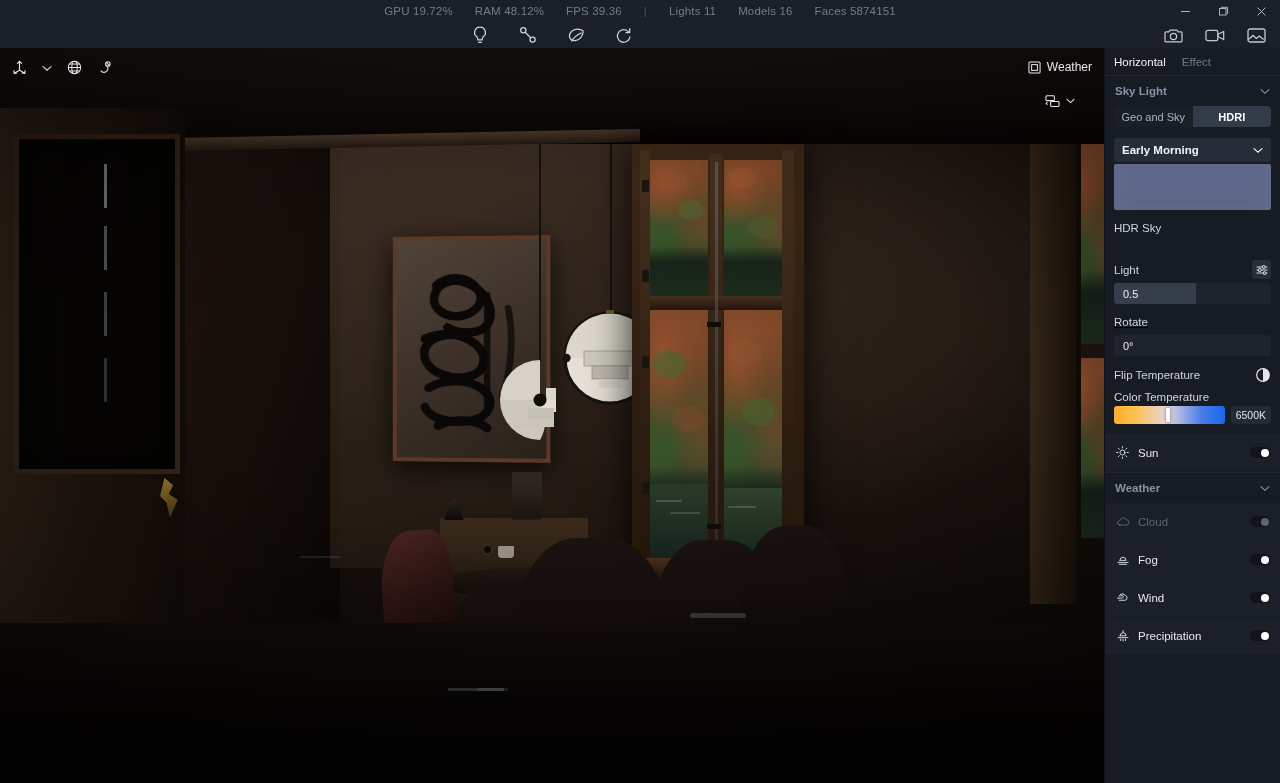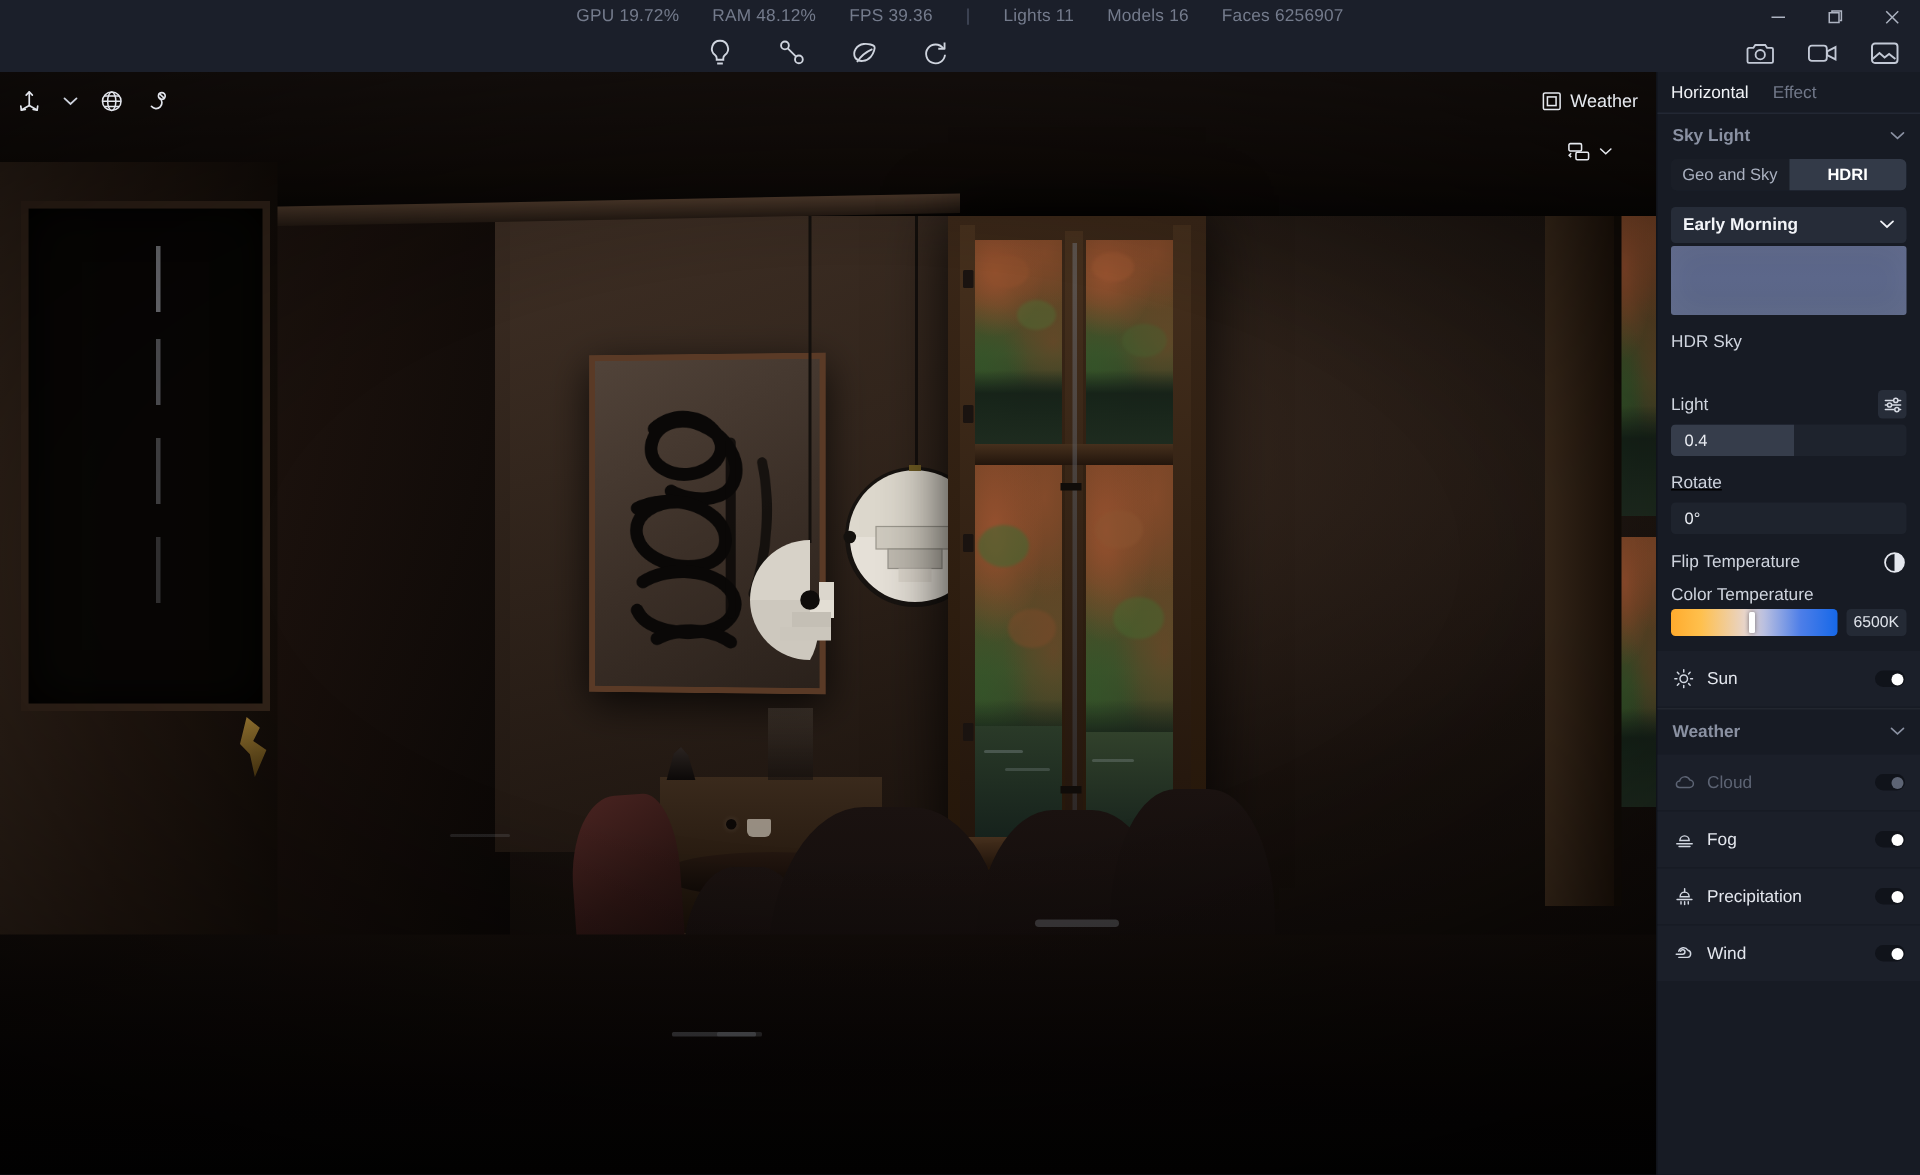--- a/index.html
+++ b/index.html
@@ -285,21 +285,21 @@
 <div class="app">
 
   <div class="titlebar">
     <div class="stats">
       <span>GPU 19.72%</span>
       <span>RAM 48.12%</span>
       <span>FPS 39.36</span>
       <span class="sep">|</span>
       <span>Lights 11</span>
       <span>Models 16</span>
-      <span>Faces 6256907</span>
+      <span>Faces 5874151</span>
     </div>
     <div class="wctrls">
       <div class="wbtn">
         <svg width="11" height="11" viewBox="0 0 11 11">
             <line x1="1" y1="5.5" x2="10" y2="5.5" stroke="currentColor" stroke-width="1"></line>
           </svg>
       </div>
       <div class="wbtn">
         <svg width="11" height="11" viewBox="0 0 11 11">
             <rect x="1.5" y="2.5" width="6.5" height="6.5" fill="none" stroke="currentColor" stroke-width="1"></rect>
@@ -606,21 +606,21 @@
               <line x1="1" y1="6.5" x2="12" y2="6.5"></line>
               <line x1="1" y1="9.8" x2="12" y2="9.8"></line>
             <circle cx="8.5" cy="3.2" r="1.5" fill="#272d39"></circle>
               <circle cx="4" cy="6.5" r="1.5" fill="#272d39"></circle>
               <circle cx="9.3" cy="9.8" r="1.5" fill="#272d39"></circle>
           </svg>
         </div>
       </div>
       <div class="field">
         <div class="fill" style="width:52%"></div>
-        <span>0.4</span>
+        <span>0.5</span>
       </div>
 
       <div class="row" style="margin-top:5px;text-decoration:underline;">
         <span class="lbl">Rotate</span>
       </div>
       <div class="field">
         <span>0°</span>
       </div>
 
       <div class="row" style="margin-top:6px;">
@@ -696,42 +696,42 @@
         </svg>
       </span>
       <span class="lbl">Fog</span>
       <span class="toggle">
           <i></i>
         </span>
     </div>
 
     <div class="tgl-row">
       <span class="ic">
+        <svg width="14" height="12" viewBox="0 0 15 12" fill="none" stroke="currentColor" stroke-width="1.05" stroke-linecap="round">
+          <path d="M3.4 8.4h6.3a2.6 2.6 0 0 0 .2-5.1A3.6 3.6 0 0 0 3.4 4"></path>
+          <path d="M1.6 6.1h4.6a1.6 1.6 0 1 0-1.5-2.1"></path>
+        </svg>
+      </span>
+      <span class="lbl">Wind</span>
+      <span class="toggle">
+          <i></i>
+        </span>
+    </div>
+
+    <div class="tgl-row">
+      <span class="ic">
         <svg width="14" height="13" viewBox="0 0 15 13" fill="none" stroke="currentColor" stroke-width="1.05" stroke-linecap="round">
           <path d="M4.4 6.8h6.4a2.6 2.6 0 0 0-6.4-.1z"></path>
           <line x1="2.2" y1="8.8" x2="12.8" y2="8.8"></line>
           <line x1="5" y1="10.4" x2="5" y2="12"></line>
           <line x1="7.6" y1="10.4" x2="7.6" y2="12.4"></line>
           <line x1="10.2" y1="10.4" x2="10.2" y2="12"></line>
           <line x1="7.6" y1="1.2" x2="7.6" y2="3.4"></line>
         </svg>
       </span>
       <span class="lbl">Precipitation</span>
       <span class="toggle">
           <i></i>
         </span>
     </div>
 
-    <div class="tgl-row">
-      <span class="ic">
-        <svg width="14" height="12" viewBox="0 0 15 12" fill="none" stroke="currentColor" stroke-width="1.05" stroke-linecap="round">
-          <path d="M3.4 8.4h6.3a2.6 2.6 0 0 0 .2-5.1A3.6 3.6 0 0 0 3.4 4"></path>
-          <path d="M1.6 6.1h4.6a1.6 1.6 0 1 0-1.5-2.1"></path>
-        </svg>
-      </span>
-      <span class="lbl">Wind</span>
-      <span class="toggle">
-          <i></i>
-        </span>
-    </div>
-
   </div>
 </div>
 
 </body></html>

